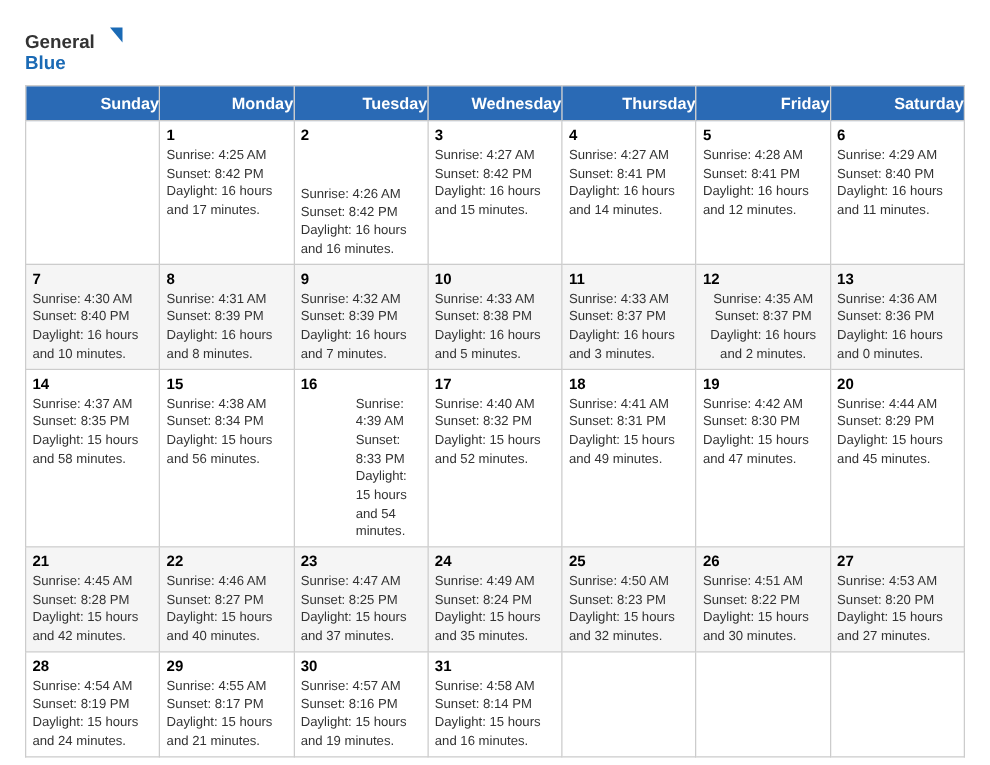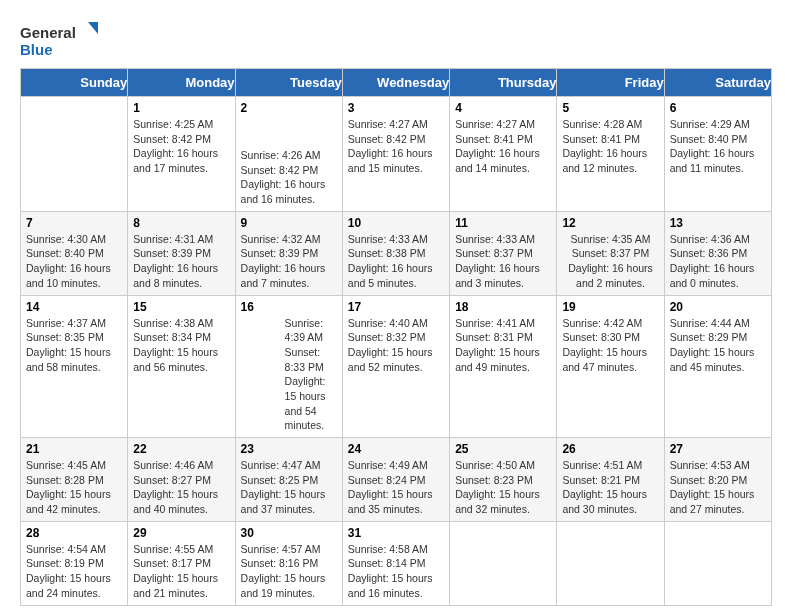--- a/index.html
+++ b/index.html
@@ -282,21 +282,21 @@
         <td>
           <div class="day-number">25</div>
           <div class="day-info" style="white-space: pre-line;">Sunrise: 4:50 AM
 Sunset: 8:23 PM
 Daylight: 15 hours
 and 32 minutes.</div>
         </td>
         <td>
           <div class="day-number">26</div>
           <div class="day-info" style="white-space: pre-line;">Sunrise: 4:51 AM
-Sunset: 8:21 PM
+Sunset: 8:22 PM
 Daylight: 15 hours
 and 30 minutes.</div>
         </td>
         <td>
           <div class="day-number">27</div>
           <div class="day-info" style="white-space: pre-line;">Sunrise: 4:53 AM
 Sunset: 8:20 PM
 Daylight: 15 hours
 and 27 minutes.</div>
         </td>

